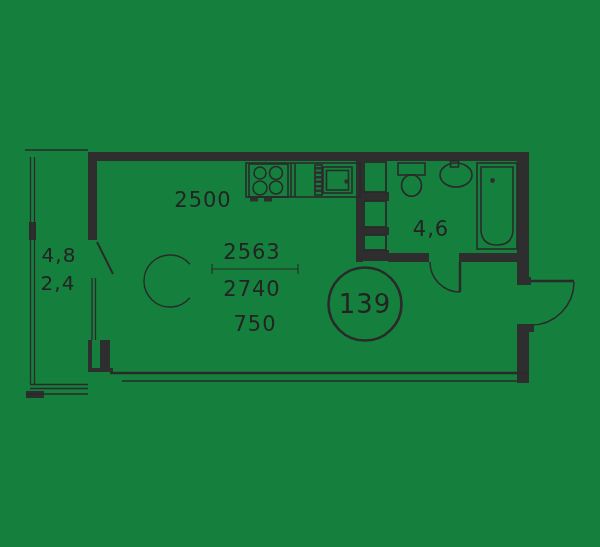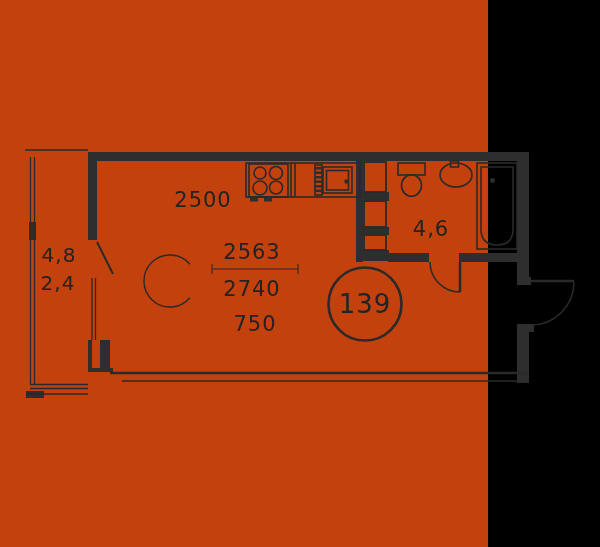--- a/index.html
+++ b/index.html
@@ -4,22 +4,22 @@
 <style>
   html, body {
     margin: 0; padding: 0;
     background: #000000;
     width: 600px; height: 547px;
     overflow: hidden;
     font-family: "DejaVu Sans", sans-serif;
   }
   #stage {
     position: relative;
-    width: 488px; height: 547px;
-    background: #c2410c;
+    width: 600px; height: 547px;
+    background: #15803d;
   }
   svg { display: block; }
   text {
     font-family: "DejaVu Sans", sans-serif;
     fill: #232323;
     letter-spacing: 1px;
   }
   .lbl-big   { font-size: 21px; }
   .lbl-med   { font-size: 20px; }
   .lbl-badge { font-size: 26px; }

